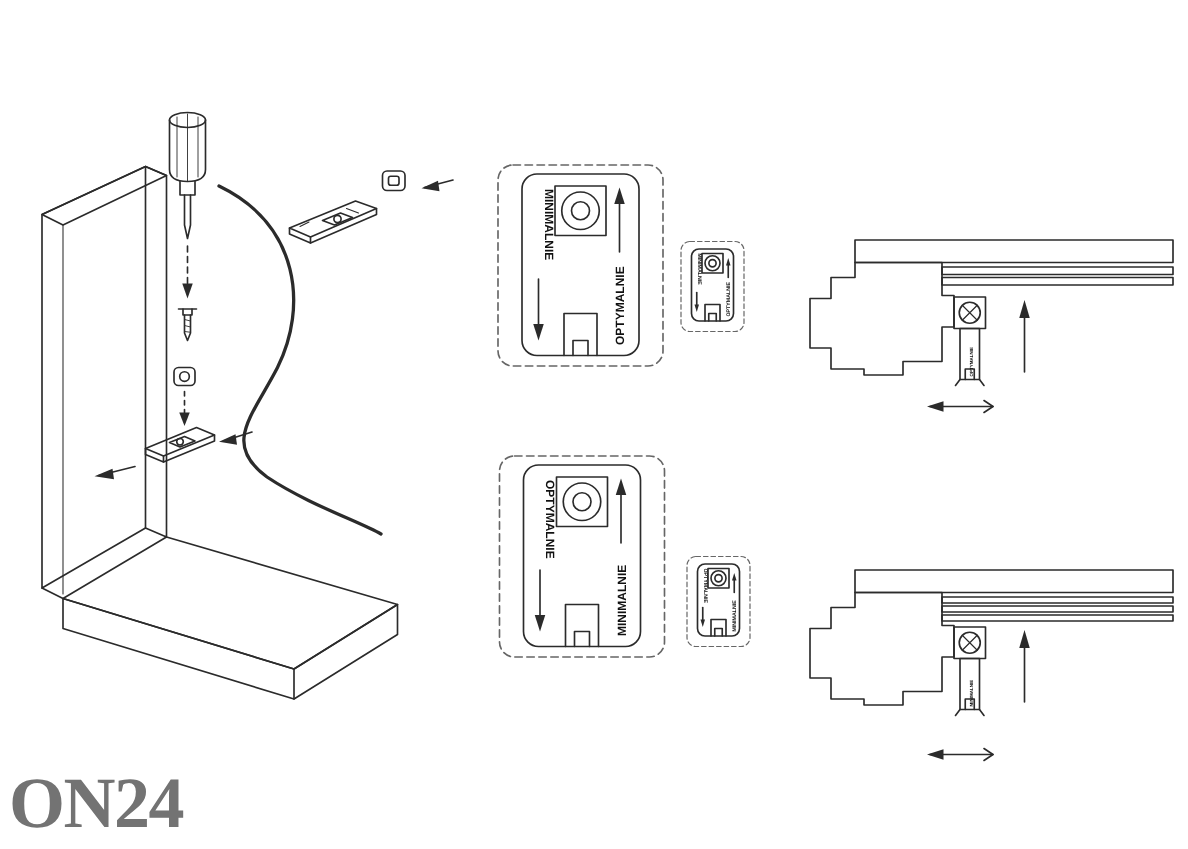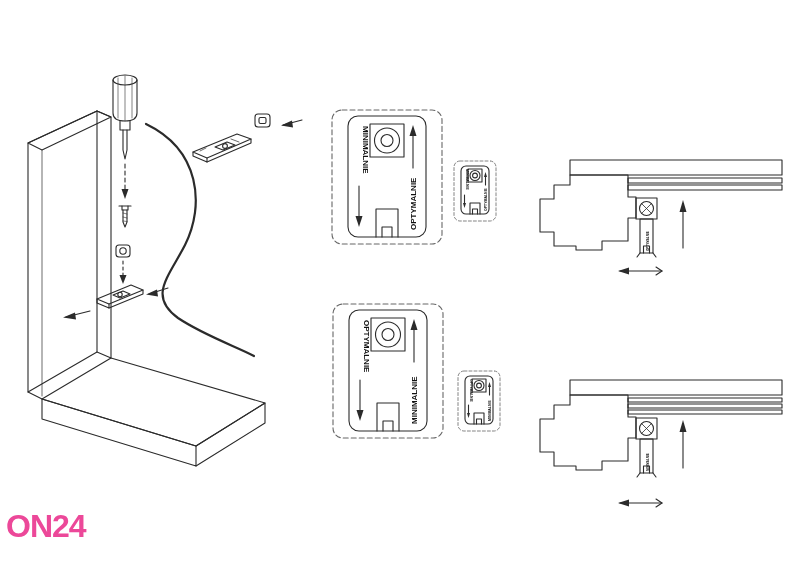--- a/index.html
+++ b/index.html
@@ -4,22 +4,22 @@
 <style>
   html,body{margin:0;padding:0;}
   body{
     width:792px;height:566px;background:#ffffff;position:relative;overflow:hidden;
     font-family:"Liberation Sans",sans-serif;
   }
   .canvas{position:absolute;left:0;top:0;width:792px;height:566px;}
   svg text{font-family:"Liberation Sans",sans-serif;}
   .watermark{
     position:absolute;left:6px;top:508px;
-    font-size:32px;font-weight:bold;letter-spacing:-1px;
-    color:#ec4899;user-select:none;
+    font-size:48px;font-weight:bold;letter-spacing:-1px;
+    color:#737373;user-select:none;font-family:Liberation Serif, serif;
   }
 </style>
 </head>
 <body>
 
 <div class="canvas">
 <svg width="792" height="566" viewBox="0 0 792 566" xmlns="http://www.w3.org/2000/svg">
   <g stroke="#2b2b2b" stroke-width="1.1" fill="none" stroke-linejoin="round" stroke-linecap="round">
 
     <g>

